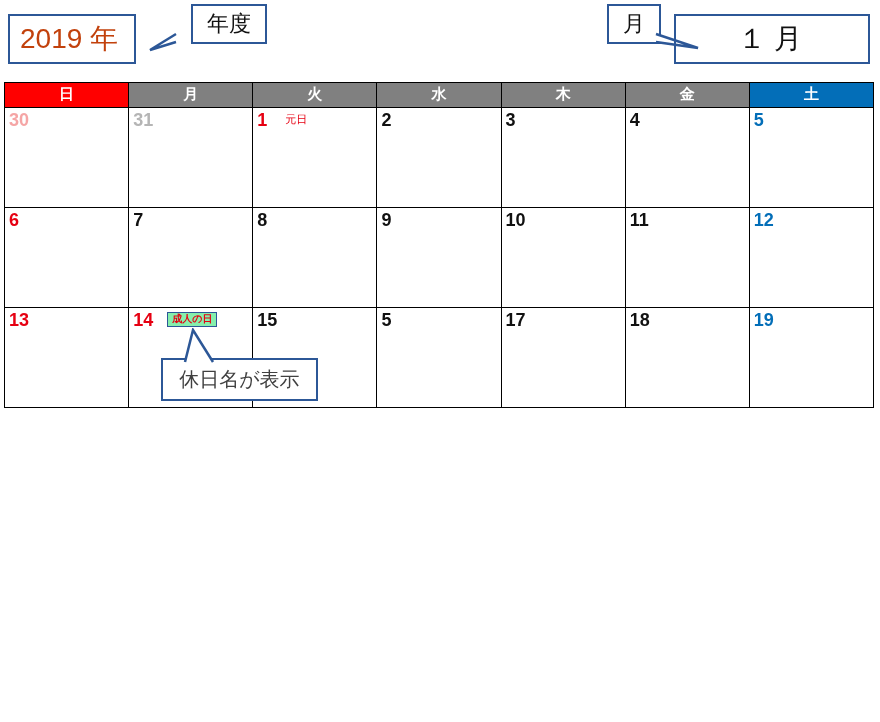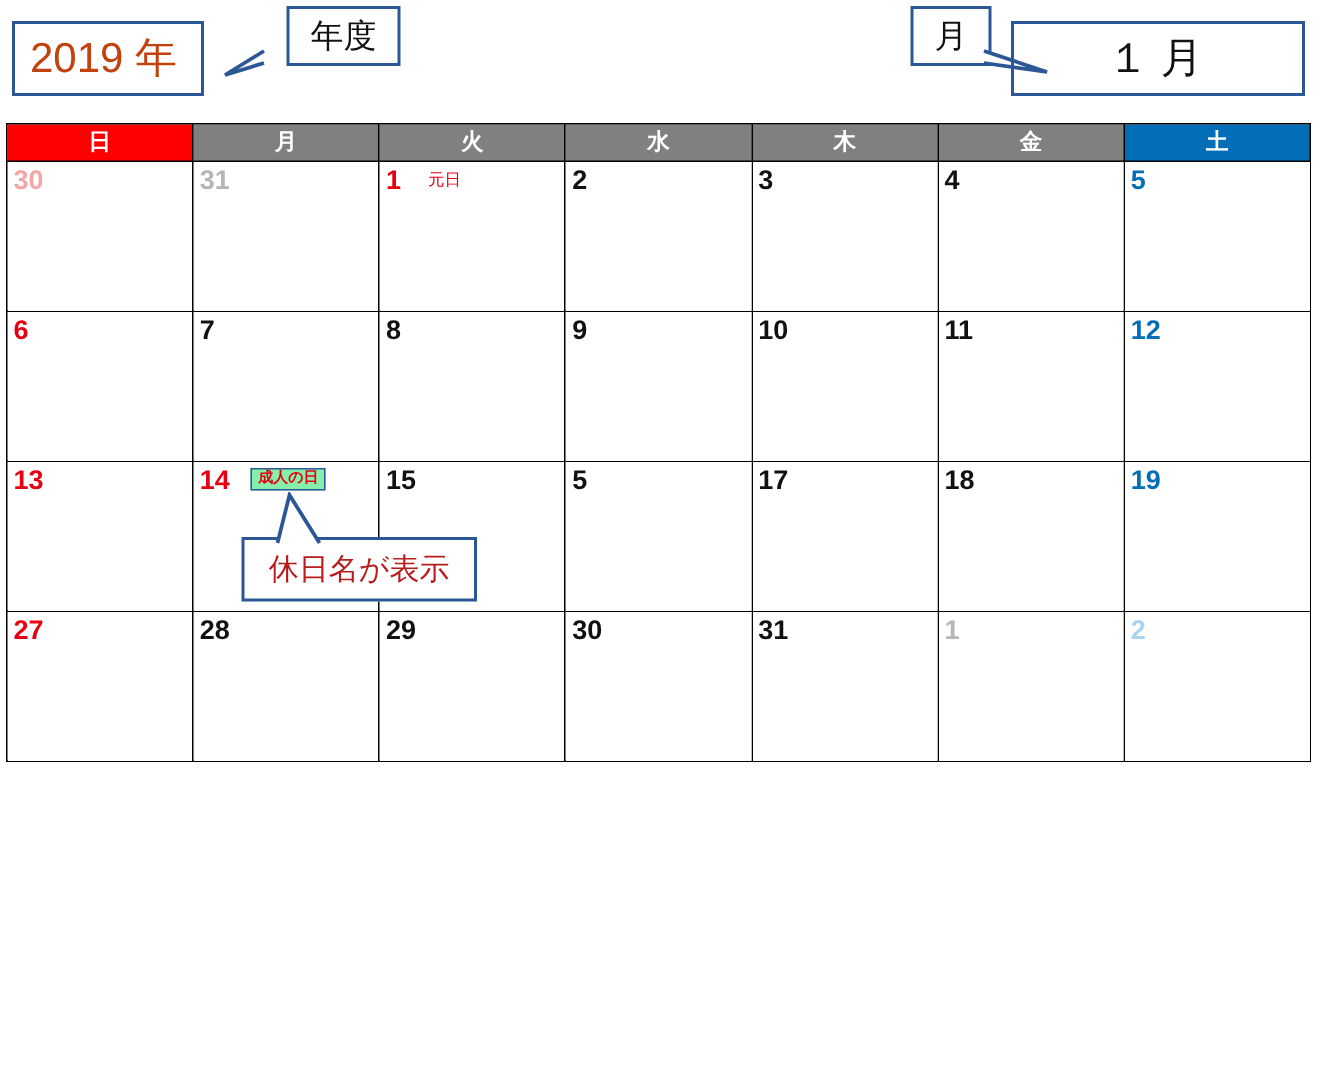--- a/index.html
+++ b/index.html
@@ -109,21 +109,21 @@
     color: #e60012;
     font-weight: normal;
   }
 
   .callout-holiday {
     position: absolute;
     border: 2.5px solid #2c5797;
     background: #fff;
     padding: 6px 16px;
     font-size: 20px;
-    color: #b91c1c;
+    color: #404040;
     white-space: nowrap;
     z-index: 10;
   }
 </style>
 </head>
 <body>
 
 <div class="top-bar">
   <div class="year-box">2019 年</div>
 
@@ -175,23 +175,14 @@
         <td class="sun"><span class="daynum">13</span></td>
         <td class="holiday"><span class="daynum">14</span><span class="holabel-box">成人の日</span><svg width="60" height="40" style="position:absolute; left:44px; top:20px; z-index:11;">
             <polyline points="12,34 20,2 40,34" fill="#fff" stroke="#2c5797" stroke-width="2.5"></polyline>
           </svg><div class="callout-holiday" style="left: 32px; top: 50px;">休日名が表示</div></td>
         <td class=""><span class="daynum">15</span></td>
         <td class=""><span class="daynum">5</span></td>
         <td class=""><span class="daynum">17</span></td>
         <td class=""><span class="daynum">18</span></td>
         <td class="sat"><span class="daynum">19</span></td>
       </tr>
-      <tr>
-        <td class="sun"><span class="daynum">27</span></td>
-        <td class=""><span class="daynum">28</span></td>
-        <td class=""><span class="daynum">29</span></td>
-        <td class=""><span class="daynum">30</span></td>
-        <td class=""><span class="daynum">31</span></td>
-        <td class="other"><span class="daynum">1</span></td>
-        <td class="sat other"><span class="daynum">2</span></td>
-      </tr>
     </tbody>
 </table>
 
 </body></html>

